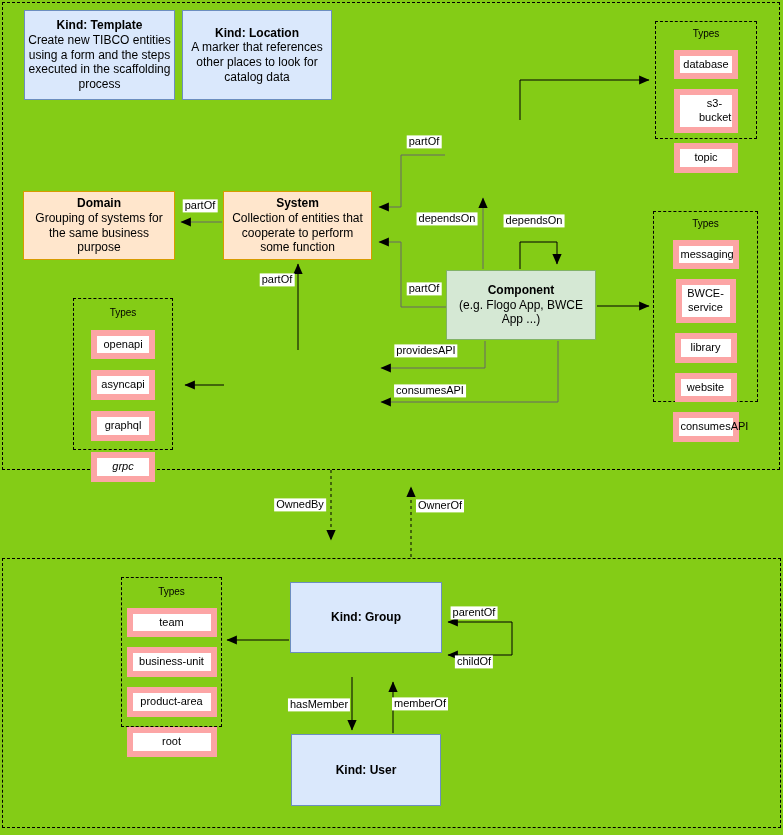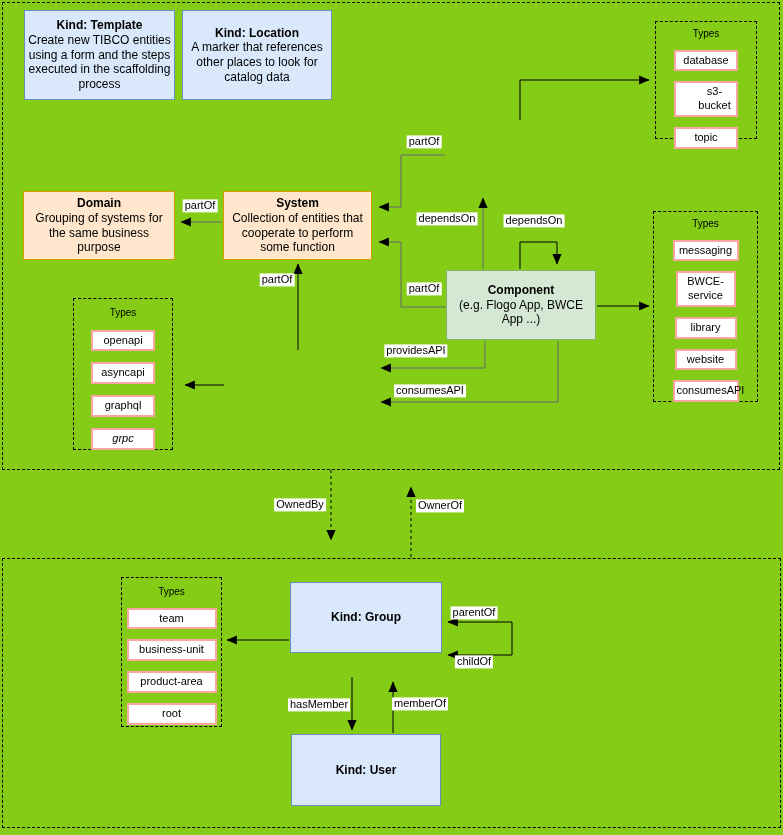--- a/index.html
+++ b/index.html
@@ -10,21 +10,21 @@
   .node{position:absolute;z-index:2;display:flex;flex-direction:column;justify-content:center;
         align-items:center;text-align:center;box-sizing:border-box;padding:2px 3px;
         font-size:12px;line-height:1.22;}
   .node-blue{background:#dae8fc;border:1px solid #6c8ebf;}
   .node-green{background:#d5e8d4;border:1px solid #82b366;}
   .node-orange{background:#ffe6cc;border:1px solid #d79b00;}
   .node-title{font-weight:bold;}
   .tgroup{position:absolute;z-index:2;border:1px dashed #000;box-sizing:border-box;
           display:flex;flex-direction:column;align-items:center;gap:10px;}
   .tgroup-heading{font-size:10px;line-height:1.15;}
-  .titem{box-sizing:border-box;border:2px solid #fca5a5;background:#fff;font-size:11px;
+  .titem{box-sizing:border-box;border:6px solid #fca5a5;background:#fff;font-size:11px;
          line-height:1.25;text-align:center;padding:2px 2px;}
   .elabel{position:absolute;z-index:3;transform:translate(-50%,-50%);background:#fff;
           padding:0 2px;font-size:11px;white-space:nowrap;line-height:1.2;}
 </style>
 </head>
 <body>
 
 <div class="canvas">
 
   <div class="section" style="left:2px;top:2px;width:776px;height:466px;"></div>
@@ -140,21 +140,21 @@
     <div class="titem" style="width:90px;">product-area</div>
     <div class="titem" style="width:90px;">root</div>
   </div>
 
   <div class="elabel" style="left:424px;top:142px;">partOf</div>
   <div class="elabel" style="left:447px;top:219px;">dependsOn</div>
   <div class="elabel" style="left:534px;top:221px;">dependsOn</div>
   <div class="elabel" style="left:424px;top:289px;">partOf</div>
   <div class="elabel" style="left:200px;top:206px;">partOf</div>
   <div class="elabel" style="left:277px;top:280px;">partOf</div>
-  <div class="elabel" style="left:416px;top:351px;">providesAPI</div>
+  <div class="elabel" style="left:426px;top:351px;">providesAPI</div>
   <div class="elabel" style="left:430px;top:391px;">consumesAPI</div>
   <div class="elabel" style="left:300px;top:505px;">OwnedBy</div>
   <div class="elabel" style="left:440px;top:506px;">OwnerOf</div>
   <div class="elabel" style="left:474px;top:613px;">parentOf</div>
   <div class="elabel" style="left:474px;top:662px;">childOf</div>
   <div class="elabel" style="left:319px;top:705px;">hasMember</div>
   <div class="elabel" style="left:420px;top:704px;">memberOf</div>
 
 </div>
 

